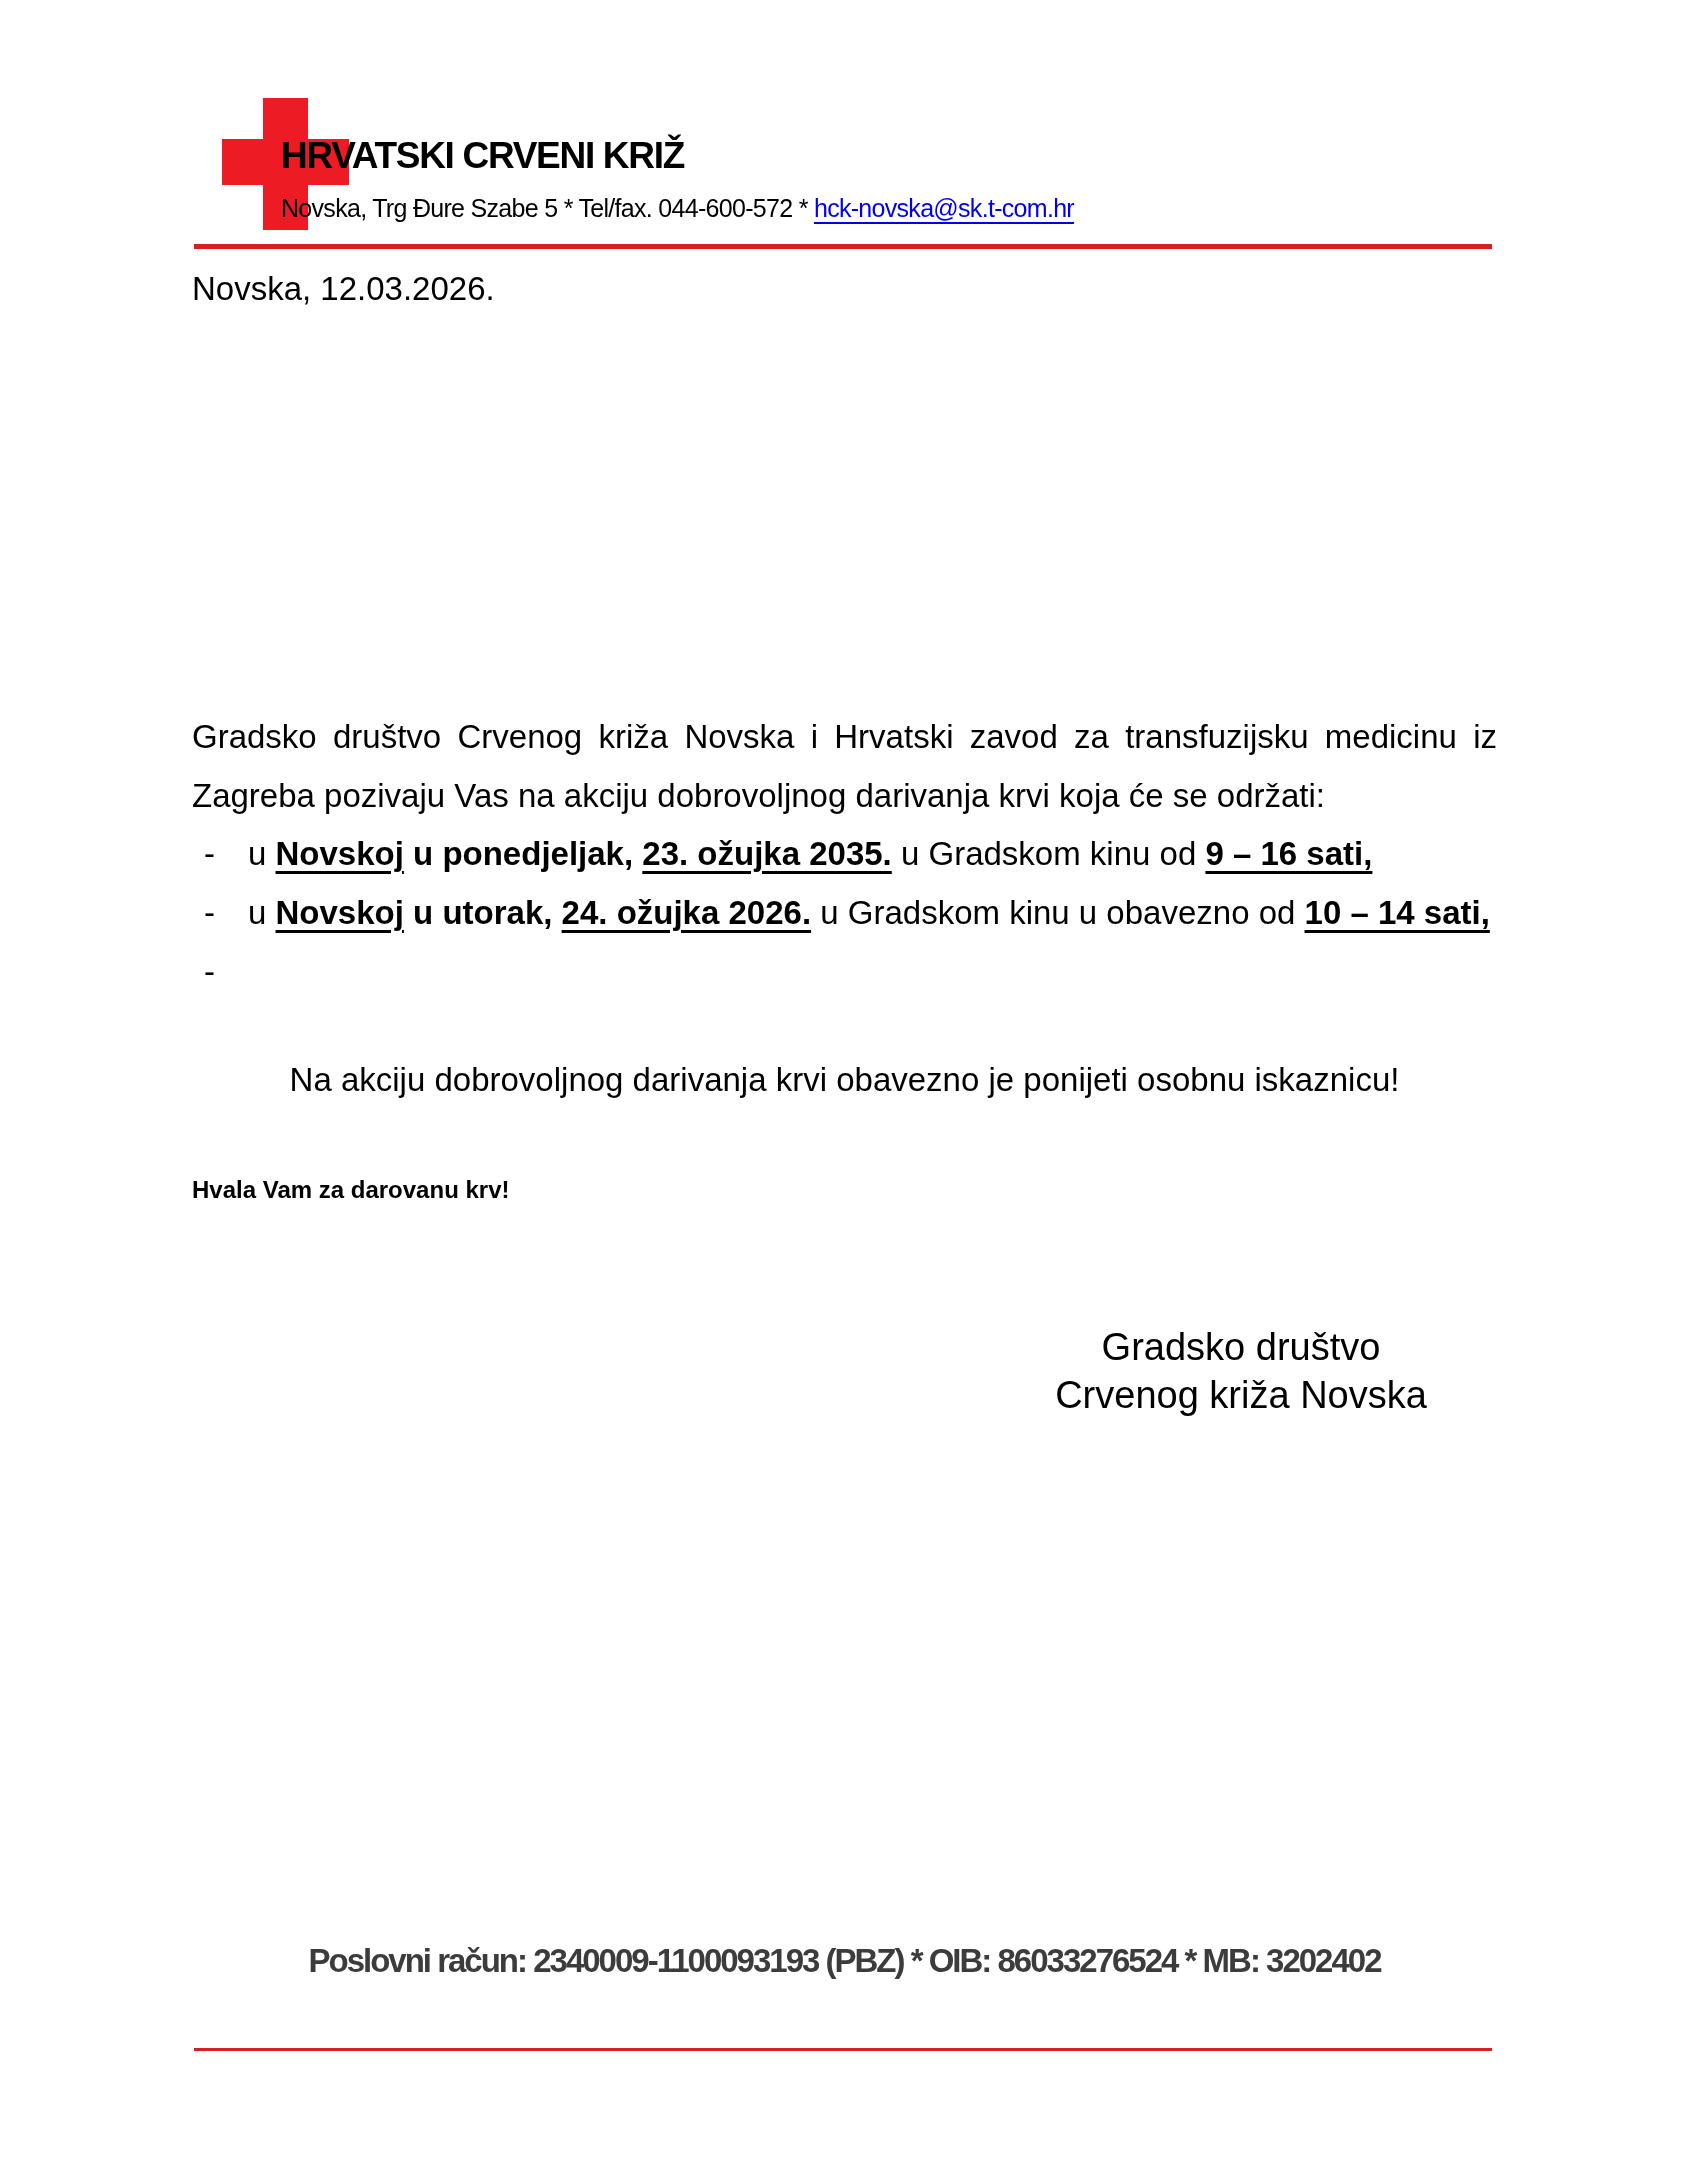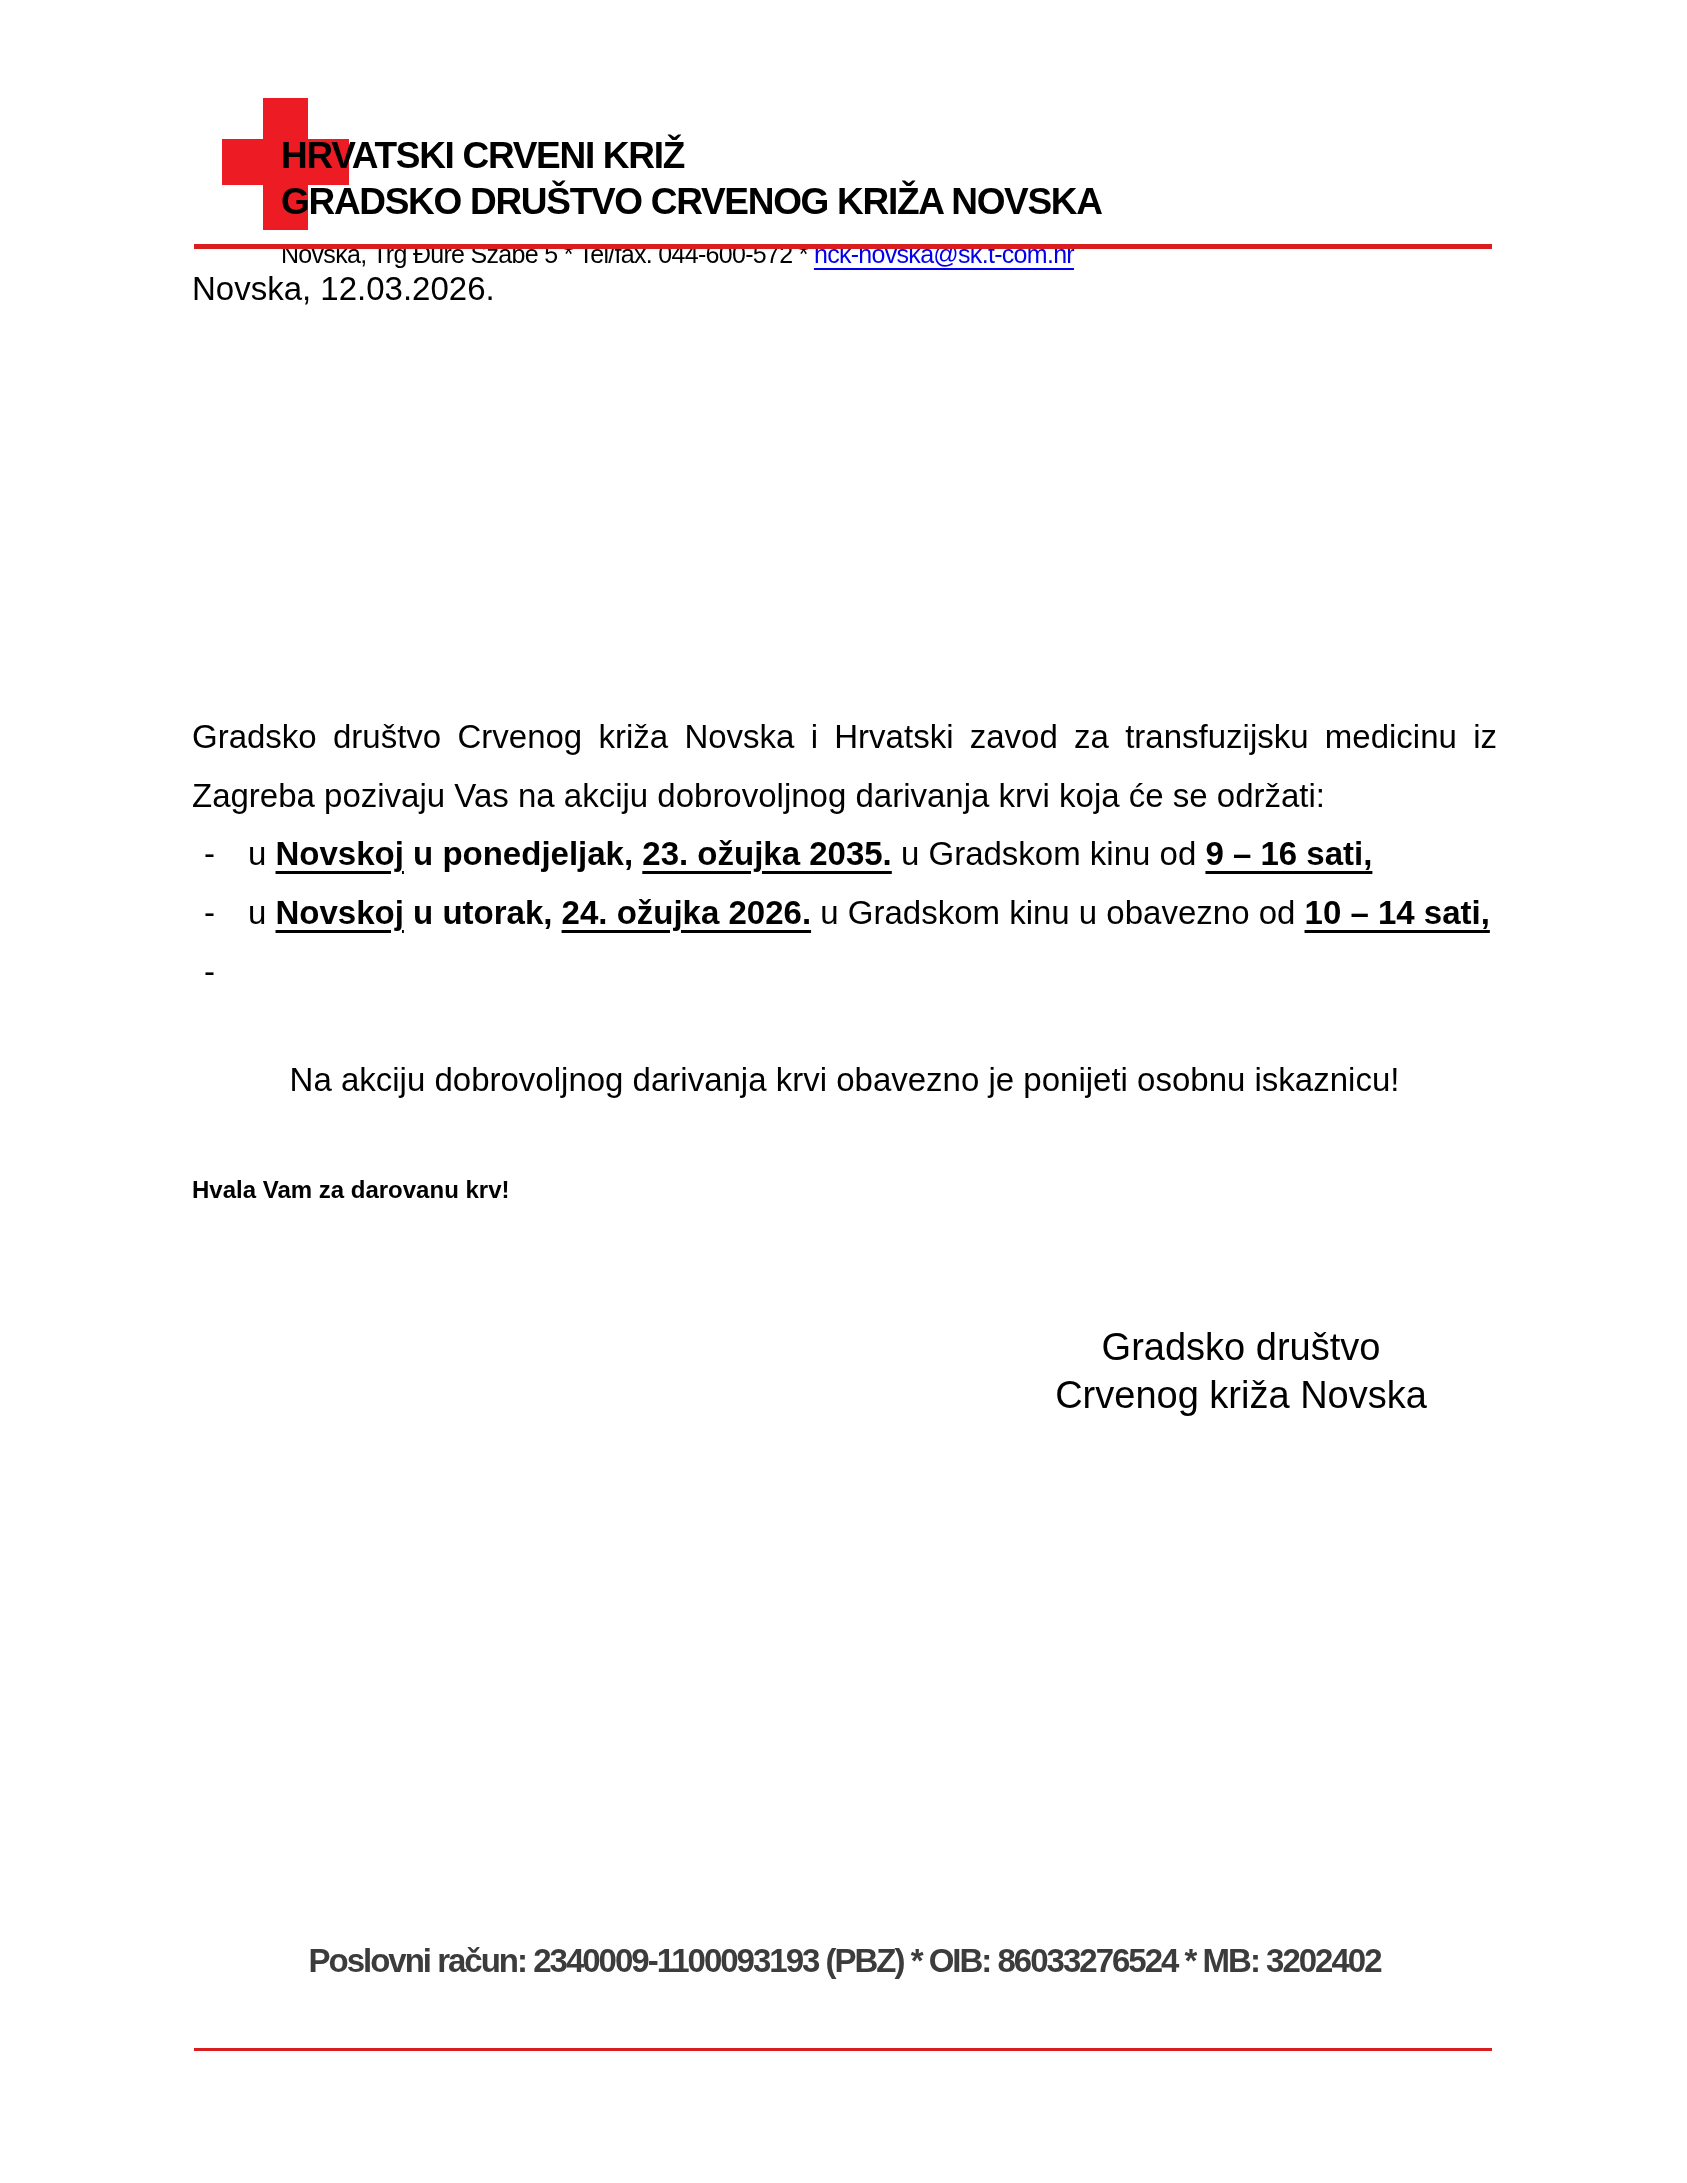--- a/index.html
+++ b/index.html
@@ -150,21 +150,20 @@
 
 <div class="page">
 
   <div class="logo">
     <div class="bar-v"></div>
     <div class="bar-h"></div>
   </div>
 
   <div class="header-text">
     <div class="org-line">HRVATSKI CRVENI KRIŽ</div>
-    <div class="org-line">GRADSKO DRUŠTVO CRVENOG KRIŽA NOVSKA</div>
     <div class="address-line">
       <span>Novska, Trg Đure Szabe 5 * Tel/fax. 044-600-572 * </span><span class="email-link">hck-novska@sk.t-com.hr</span>
     </div>
   </div>
 
   <div class="rule rule-top"></div>
 
   <div class="date-line">Novska, 12.03.2026.</div>
 
   <div class="intro">

